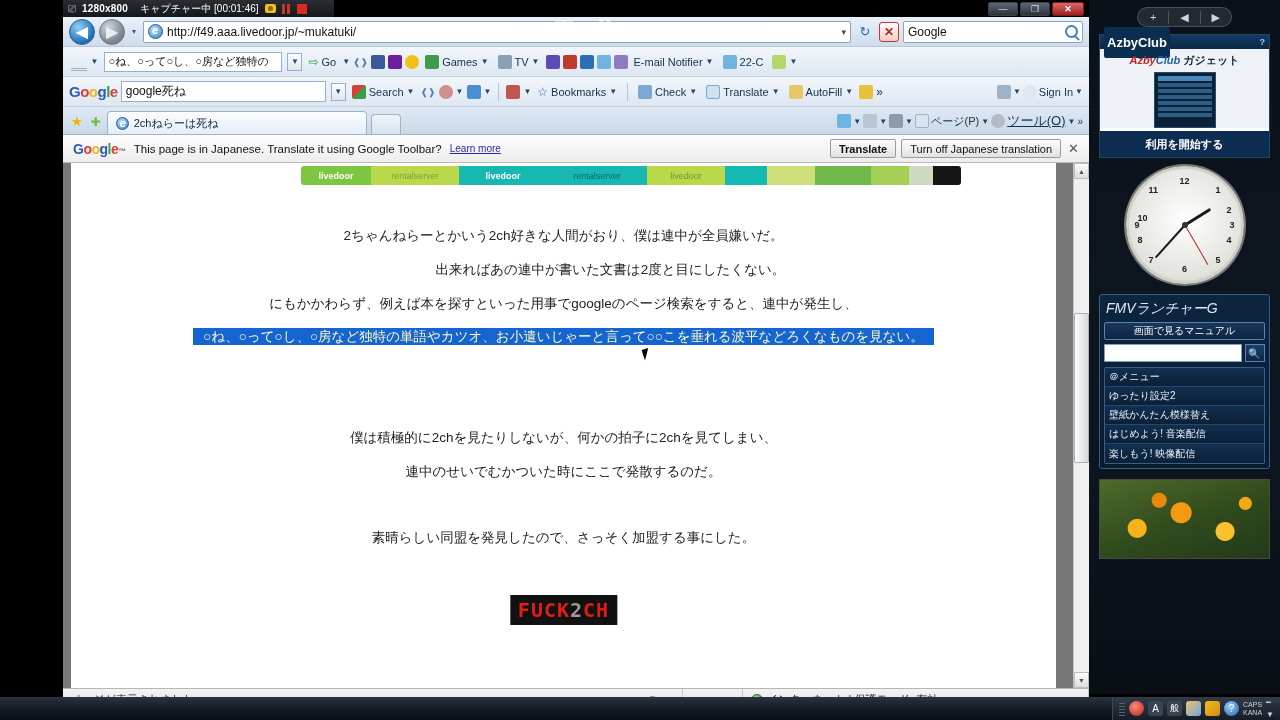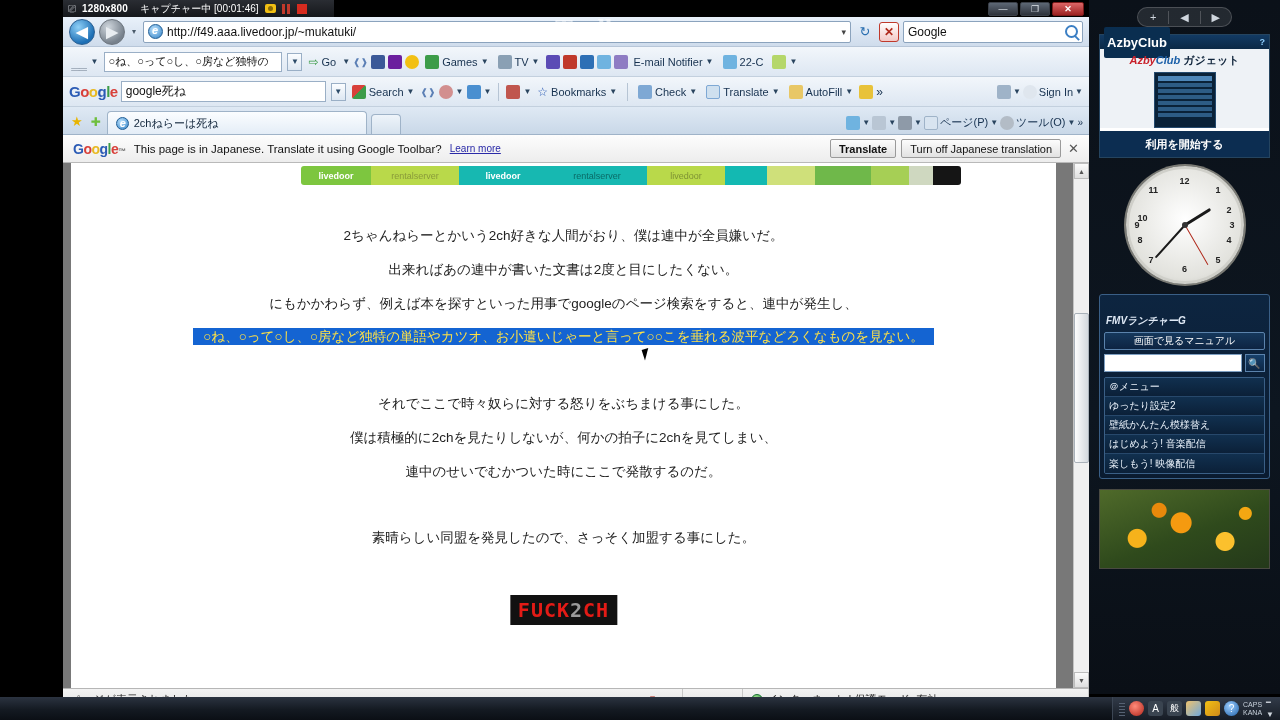--- a/index.html
+++ b/index.html
@@ -92,21 +92,21 @@
   .banner{position:absolute;left:230px;top:3px;width:660px;height:19px;display:flex;border-radius:3px;overflow:hidden;}
   .bn{display:flex;align-items:center;justify-content:center;font-size:9px;height:100%;}
   .bn1{background:#7dc63f;color:#fff;width:70px;font-weight:bold;}
   .bn2{background:#b9d94a;color:#8a9b3a;width:88px;}
   .bn3{background:#17b8b1;color:#fff;width:88px;font-weight:bold;}
   .bn4{background:#17b8b1;color:#0a6b67;width:100px;}
   .bn5{background:#b9d94a;color:#7f9334;width:78px;}
   .bnimg{flex:1;background:linear-gradient(90deg,#13b9b2 0 18%,#cfe07a 18% 38%,#6fb84a 38% 62%,#a6cf55 62% 78%,#cfd8c0 78% 88%,#151515 88% 100%);}
 
   .ptext{position:absolute;width:100%;text-align:center;font-size:13.5px;color:#222;white-space:nowrap;}
-  .hl{background:#1464d2;color:#fde047;padding:1px 10px;}
+  .hl{background:#1464d2;color:#fef9c3;padding:1px 10px;}
   .fuck2ch{position:absolute;left:50%;transform:translateX(-50%);top:612px;background:#111;padding:3px 8px;
     font-family:"DejaVu Sans Mono", monospace;font-size:20px;font-weight:bold;letter-spacing:1px;color:#e31b16;}
   .fuck2ch .two{color:#9a9a9a;}
   .cursor{position:absolute;left:579px;top:365px;width:0;height:0;
     border-left:7px solid #000;border-right:5px solid transparent;border-bottom:11px solid transparent;transform:rotate(-18deg);}
 
   
   .vscroll{position:absolute;right:0;top:0;width:16px;height:525px;background:#f0f0f0;border-left:1px solid #c3c3c3;}
   .vs-btn{height:16px;background:linear-gradient(#fbfbfb,#dfdfdf);border:1px solid #bcbcbc;display:flex;align-items:center;justify-content:center;font-size:7px;color:#555;}
   .vs-thumb{position:absolute;top:150px;left:0;width:15px;height:150px;background:linear-gradient(90deg,#fdfdfd,#d4d9de);border:1px solid #a9b1b9;border-radius:2px;}
@@ -142,21 +142,21 @@
   .clock{width:118px;height:118px;margin:8px auto 10px;border-radius:50%;
     background:radial-gradient(circle at 50% 45%,#ffffff,#e2e2dd 70%,#bdbdb6);border:3px solid #cfcfc9;position:relative;box-shadow:0 0 0 2px #7a7a74;}
   .num{position:absolute;font-size:9px;color:#222;font-weight:bold;}
   .hand{position:absolute;left:50%;bottom:50%;transform-origin:50% 100%;background:#1a1a1a;border-radius:2px;}
   .hand.h{width:3px;height:30px;}
   .hand.m{width:2px;height:44px;}
   .hand.s{width:1px;height:46px;background:#b02a1c;}
   .pin{position:absolute;left:50%;top:50%;width:6px;height:6px;border-radius:50%;background:#333;transform:translate(-50%,-50%);}
 
   .fmv{margin:0 10px;border:1px solid #3a5f86;border-radius:3px;background:linear-gradient(#0d2540,#0a1b30);padding:4px;}
-  .fmv-title{font-size:10px;font-weight:bold;font-style:italic;color:#dfe9f5;margin:15px 2px 4px;}
+  .fmv-title{font-size:14px;font-weight:normal;font-style:italic;color:#dfe9f5;margin:1px 2px 4px;}
   .fmv-btn{height:18px;border:1px solid #5b83ac;border-radius:2px;background:linear-gradient(#15385c,#0d2442);
     color:#fff;font-size:10px;display:flex;align-items:center;justify-content:center;margin-bottom:4px;}
   .fmv-search{display:flex;gap:3px;margin-bottom:5px;}
   .fmv-search .inp{flex:1;height:18px;background:#fff;border:1px solid #7d9fc2;}
   .fmv-search .go{width:20px;height:18px;border:1px solid #5b83ac;background:linear-gradient(#17406a,#0c2645);
     display:flex;align-items:center;justify-content:center;color:#cfe6ff;font-size:10px;}
   .fmv-list{border:1px solid #3a5f86;border-radius:2px;overflow:hidden;}
   .fmv-li{height:19px;display:flex;align-items:center;padding:0 4px;font-size:10px;color:#eaf2fb;
     background:linear-gradient(#11304f,#0b2038);border-bottom:1px solid #27486b;}
   .fmv-li:last-child{border-bottom:none;}
@@ -335,21 +335,21 @@
         <span class="cb" style="background:#6fb3e0;"></span>
         <span class="caret">▼</span>
         <span class="cb" style="background:#b9c6d4;"></span>
         <span class="caret">▼</span>
         <span class="cb" style="background:#8e9aa8;"></span>
         <span class="caret">▼</span>
         <span class="cb" style="background:#d8e4f0;border:1px solid #9fb3c8;"></span>
         <span style="font-size:11px;color:#16314f;">ページ(P)</span>
         <span class="caret">▼</span>
         <span class="cb" style="background:#b3bcc6;border-radius:50%;"></span>
-        <span style="font-size:11px;color:#16314f;">ツール(O)</span>
+        <span style="font-size:13px;color:#16314f;text-decoration:underline;">ツール(O)</span>
         <span class="caret">▼</span>
         <span style="font-size:10px;color:#16314f;">»</span>
       </div>
     </div>
 
     <div class="transbar">
       <span class="glogo" style="font-size:14px;">
         <span class="b">G</span><span class="r">o</span><span class="y">o</span><span class="b">g</span><span class="g">l</span><span class="r">e</span><span style="font-size:8px;color:#666;">™</span>
       </span>
       <span>This page is in Japanese.  Translate it using Google Toolbar?</span>
@@ -367,24 +367,23 @@
         <div class="banner">
           <div class="bn bn1">livedoor</div>
           <div class="bn bn2">rentalserver</div>
           <div class="bn bn3">livedoor</div>
           <div class="bn bn4">rentalserver</div>
           <div class="bn bn5">livedoor</div>
           <div class="bnimg"></div>
         </div>
 
         <div class="ptext" style="top:64px;"><span>2ちゃんねらーとかいう2ch好きな人間がおり、僕は連中が全員嫌いだ。</span></div>
-        <div class="ptext" style="top:98px;"><span>出来ればあの連中が書いた文書は2度と目にしたくない。</span></div>
+        <div class="ptext" style="top:98px;margin-left:47px;"><span>出来ればあの連中が書いた文書は2度と目にしたくない。</span></div>
         <div class="ptext" style="top:132px;"><span>にもかかわらず、例えば本を探すといった用事でgoogleのページ検索をすると、連中が発生し、</span></div>
         <div class="ptext" style="top:165px;"><span class="hl">○ね、○って○し、○房など独特の単語やカツオ、お小遣いじゃーと言って○○こを垂れる波平などろくなものを見ない。</span></div>
-        <div class="ptext" style="top:232px;"><span>それでここで時々奴らに対する怒りをぶちまける事にした。</span></div>
         <div class="ptext" style="top:266px;"><span>僕は積極的に2chを見たりしないが、何かの拍子に2chを見てしまい、</span></div>
         <div class="ptext" style="top:366px;"><span>素晴らしい同盟を発見したので、さっそく加盟する事にした。</span></div>
         <div class="ptext" style="top:300px;"><span>連中のせいでむかついた時にここで発散するのだ。</span></div>
 
         <div class="fuck2ch" style="top:432px;">
           <span>FUCK</span><span class="two">2</span><span>CH</span>
         </div>
 
         <div class="cursor" style="top:185px;left:572px;"></div>
       </div>

